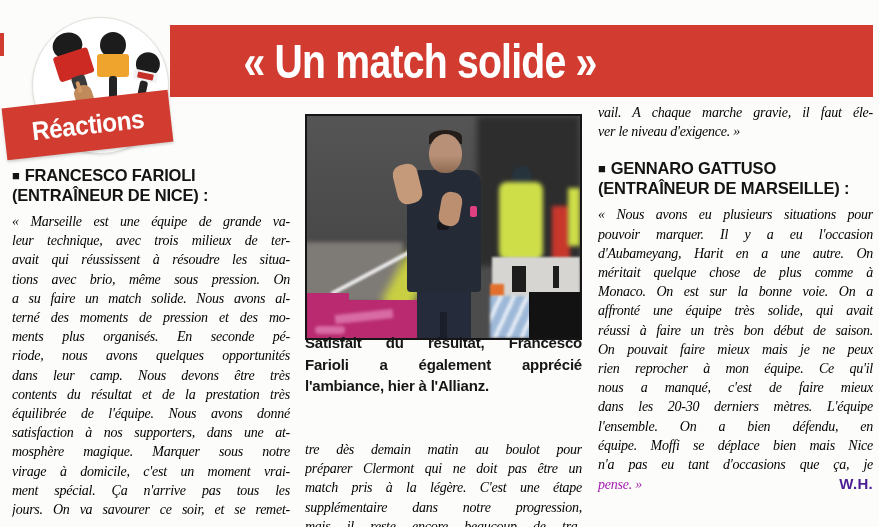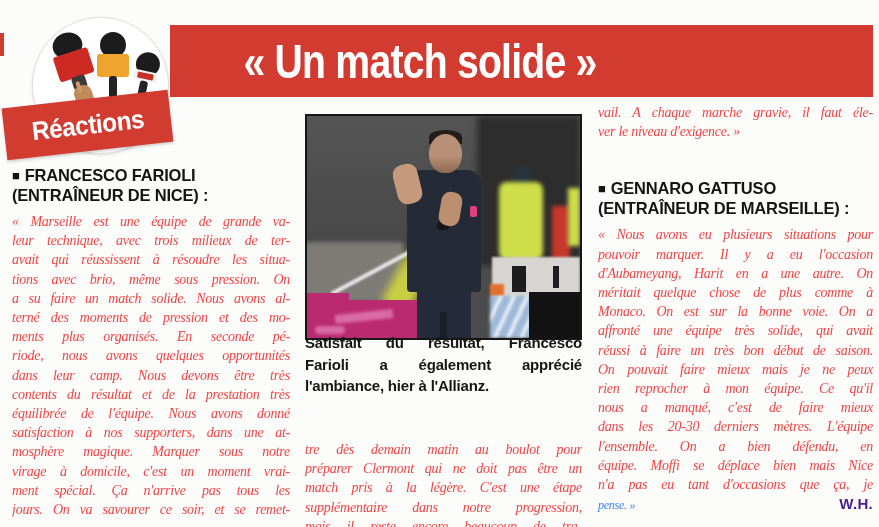--- a/index.html
+++ b/index.html
@@ -36,30 +36,30 @@
   }
   
   .col{position:absolute;}
   .col-left{left:12px;top:166px;width:278px;}
   .col-mid{left:305px;top:114px;width:281px;}
   .col-right{left:598px;top:103px;width:275px;}
   .sec-heading{color:#141414;font-weight:bold;font-size:16.5px;line-height:19px;letter-spacing:-.2px;}
   .sec-heading .bullet{font-size:13px;margin-right:5px;position:relative;top:-1px;}
   .body-block{margin-top:7px;}
   .jline{
-    font-family:"Liberation Serif",serif;font-style:italic;color:#ef4444;
+    font-family:"Liberation Serif",serif;font-style:italic;color:#000000;
     font-size:14px;line-height:19.2px;letter-spacing:-.25px;
     text-align:justify;text-align-last:justify;overflow:hidden;white-space:nowrap;
   }
   .justify-except-last .jline:last-child{text-align-last:left;}
-  .gap-above-heading{margin-top:38px;}
+  .gap-above-heading{margin-top:18px;}
   .final-row{
     display:flex;justify-content:space-between;align-items:baseline;line-height:19.2px;
   }
-  .final-quote{font-family:"Liberation Serif",serif;font-style:italic;color:#3b82f6;font-size:12px;letter-spacing:-.25px;}
+  .final-quote{font-family:"Liberation Serif",serif;font-style:italic;color:#a21caf;font-size:14px;letter-spacing:-.25px;}
   .author-sig{font-weight:bold;font-size:15px;color:#4c1d95;letter-spacing:.3px;}
   
   .photo{
     position:absolute;left:0;top:0;width:277px;height:226px;
     border:2px solid #161616;background:#4c4c4c;overflow:hidden;box-sizing:border-box;
   }
   .photo *{position:absolute;}
   .ph-bg-top{left:0;top:0;width:273px;height:140px;background:linear-gradient(#555,#474747);}
   .ph-bg-right{left:170px;top:0;width:103px;height:150px;background:#2d2d2d;filter:blur(3px);}
   .ph-concrete{left:-4px;top:126px;width:100px;height:60px;background:#7e7a76;filter:blur(2px);}

